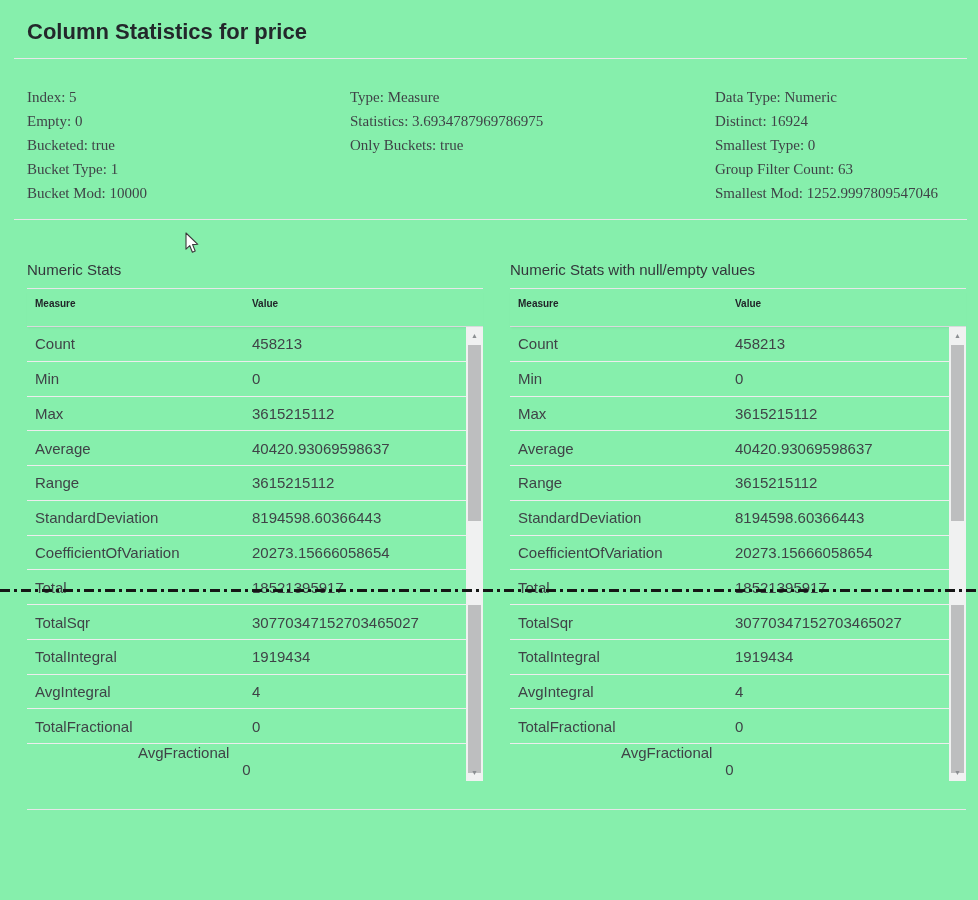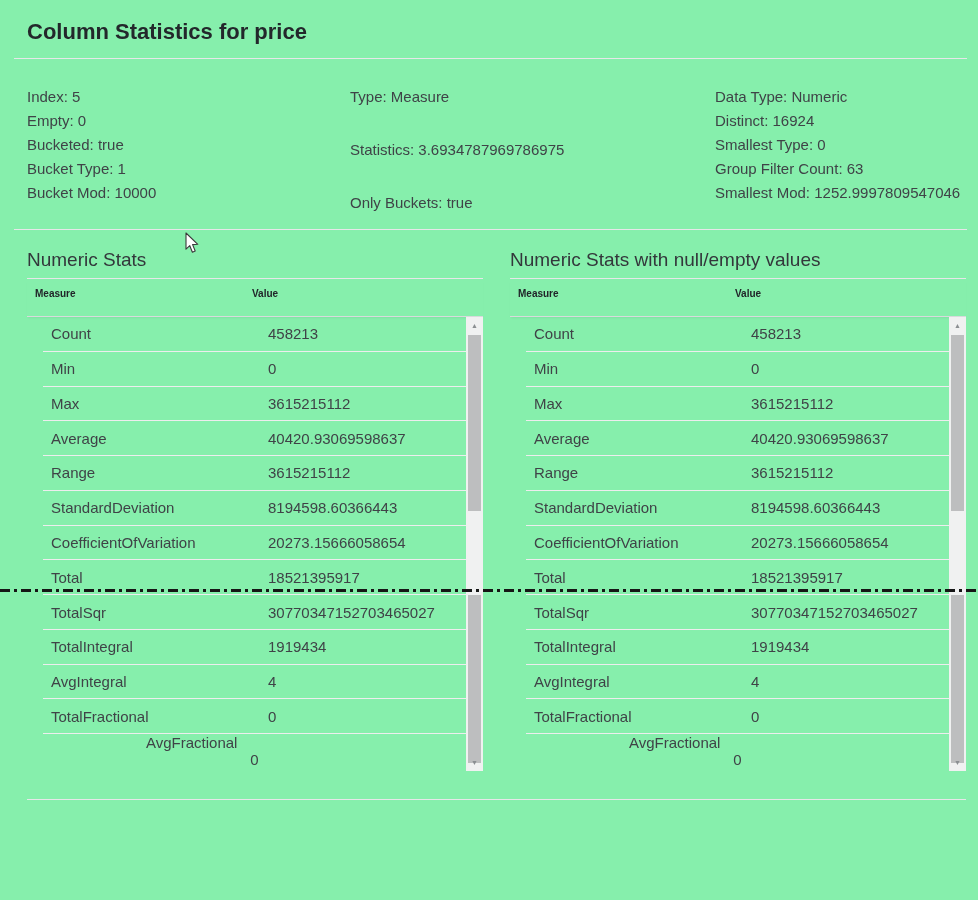--- a/index.html
+++ b/index.html
@@ -16,36 +16,36 @@
     padding:18px 27px 0 27px;
     font-size:22px; line-height:27px;
     font-weight:600;
     color:var(--title-text,#23272b);
   }
   .rule { border:none; border-top:1px solid var(--divider,#e6e7e9); height:0; }
   .rule.top { margin:13px 11px 0 14px; }
   .meta {
     display:flex;
     padding:26px 12px 0 27px;
-    font-size:15px; line-height:24px;
+    font-size:15px; line-height:24px;font-family:Liberation Serif, serif;
   }
   .meta-col { display:flex; flex-direction:column; }
   .meta-col.c1 { width:323px; }
-  .meta-col.c2 { width:325px;gap:29px; }
+  .meta-col.c2 { width:325px; }
   .meta-col.c3 { flex:1;margin-left:40px; }
   .rule.mid { margin:14px 11px 0 14px; }
 
   .tables-wrap {
     display:flex; gap:27px;
     padding:0 12px 0 27px;
   }
   .panel { flex:1; min-width:0; }
   .panel-title {
-    margin-top:19px;
-    font-size:19px; line-height:21px;
+    margin-top:39px;
+    font-size:15px; line-height:21px;
     color:var(--section-title,#33373b);
   }
   .panel-title-rule { margin-top:8px; border-top:1px solid var(--divider,#e6e7e9); }
   .thead {
     display:flex;
     padding:9px 8px 0 8px;
     height:38px;
     font-size:10px; font-weight:700;
     color:var(--header-text,#212529);
     border-bottom:1px solid var(--header-border,#d8dadc);
@@ -59,21 +59,20 @@
     overflow:hidden;
     padding-right:17px;
   }
   .trow {
     display:flex; align-items:center;
     height:34.77px;
     padding:0 8px;
     font-size:15px;
     color:var(--body-text,#3f4347);
     border-bottom:1px solid var(--row-border,#ededee);
-    margin-left:16px;
   }
   .trow:last-child { border-bottom:none;flex-direction:column; }
   .trow .col-measure, .trow .col-value {
     white-space:nowrap; overflow:hidden; text-overflow:ellipsis;
   }
   .scrollbar {
     position:absolute; top:0; right:0;
     width:17px; height:454px;
     background:var(--scroll-track,#f0f1f1);
   }

